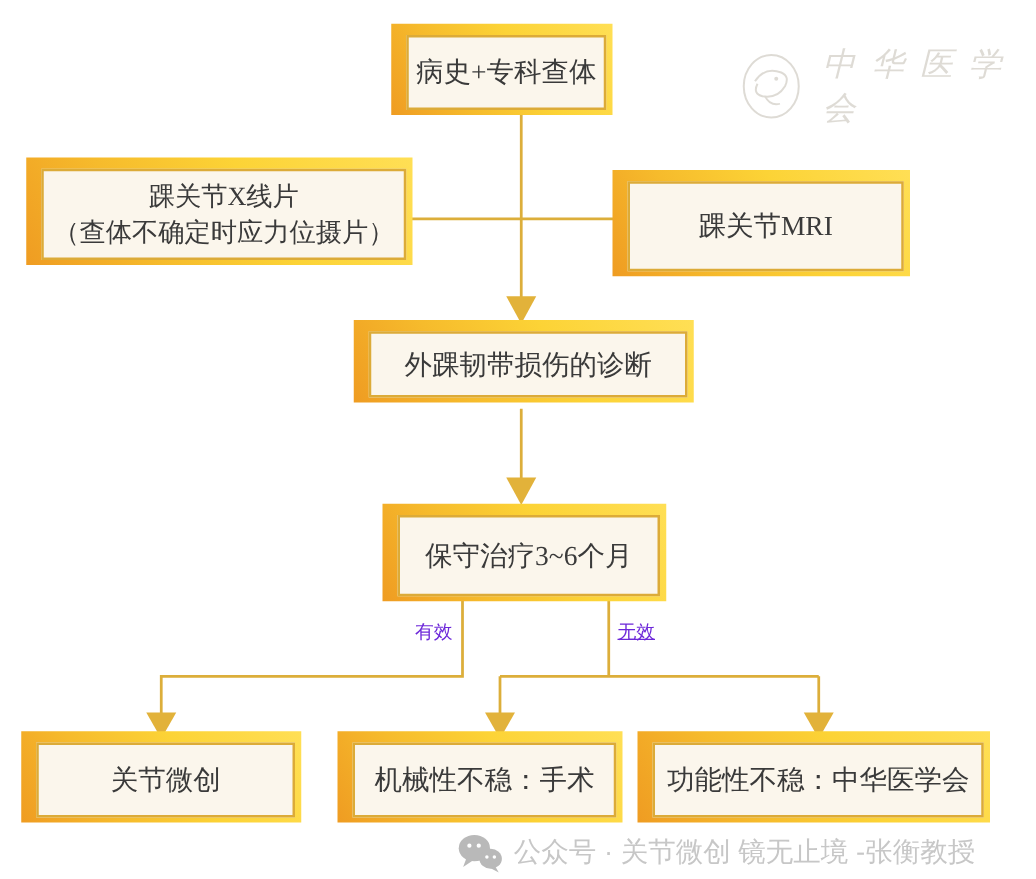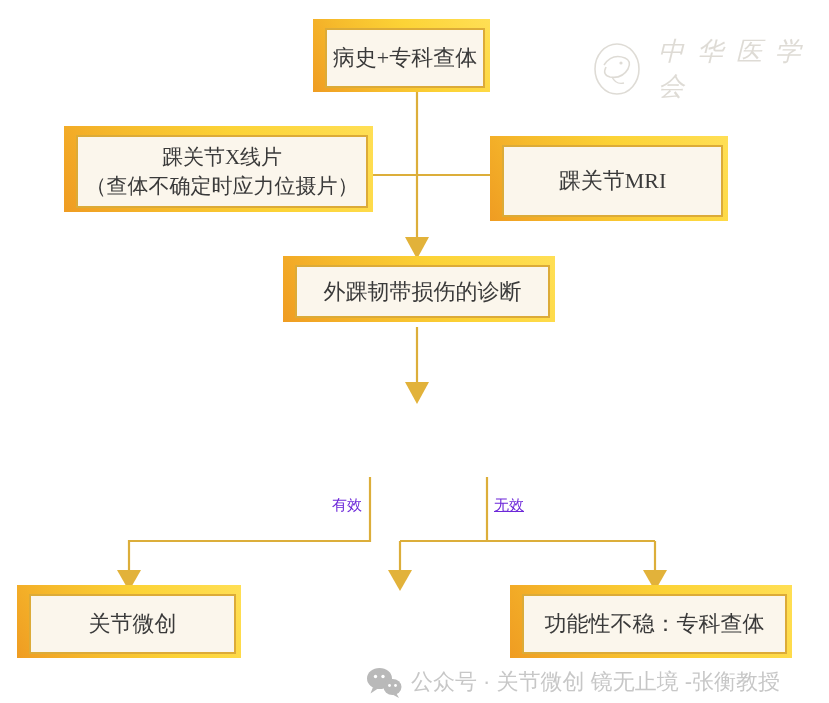--- a/index.html
+++ b/index.html
@@ -106,21 +106,21 @@
     <span class="logo-text">中华医学会</span>
   </div>
 
   <div class="node" style="left:325px;top:28px;width:160px;height:60px;">
     <div class="slab"></div>
     <div class="box">
         <span>病史+专科查体</span>
       </div>
   </div>
 
-  <div class="node" style="left:33px;top:135px;width:292px;height:73px;margin-left:43px;">
+  <div class="node" style="left:33px;top:135px;width:292px;height:73px;">
     <div class="slab"></div>
     <div class="box small">
       <span>踝关节X线片</span>
       <span>（查体不确定时应力位摄片）</span>
     </div>
   </div>
 
   <div class="node" style="left:502px;top:145px;width:221px;height:72px;">
     <div class="slab"></div>
     <div class="box">
@@ -128,33 +128,45 @@
       </div>
   </div>
 
   <div class="node" style="left:295px;top:265px;width:255px;height:53px;">
     <div class="slab"></div>
     <div class="box">
         <span>外踝韧带损伤的诊断</span>
       </div>
   </div>
 
+  <div class="node" style="left:318px;top:412px;width:210px;height:65px;">
+    <div class="slab"></div>
+    <div class="box">
+        <span>保守治疗3~6个月</span>
+      </div>
+  </div>
 
   <div class="node" style="left:29px;top:594px;width:207px;height:60px;">
     <div class="slab"></div>
     <div class="box">
         <span>关节微创</span>
       </div>
   </div>
 
+  <div class="node" style="left:282px;top:594px;width:211px;height:60px;">
+    <div class="slab"></div>
+    <div class="box">
+        <span>机械性不稳：手术</span>
+      </div>
+  </div>
 
   <div class="node" style="left:522px;top:594px;width:265px;height:60px;">
     <div class="slab"></div>
     <div class="box">
-        <span>功能性不稳：专科查体</span>
+        <span>功能性不稳：中华医学会</span>
       </div>
   </div>
 
   <div class="branch-label left-side" style="left:296px;top:496px;">有效</div>
   <div class="branch-label right-side" style="left:494px;top:496px;text-decoration:underline;">无效</div>
 
   <div class="footer-mark">
     <svg width="36" height="32" viewBox="0 0 36 32">
       <ellipse cx="13.5" cy="11.5" rx="12.5" ry="10.5" fill="#b9b9b9"></ellipse>
       <path d="M7 20 L4.5 26.5 L12 21.5 Z" fill="#b9b9b9"></path>

